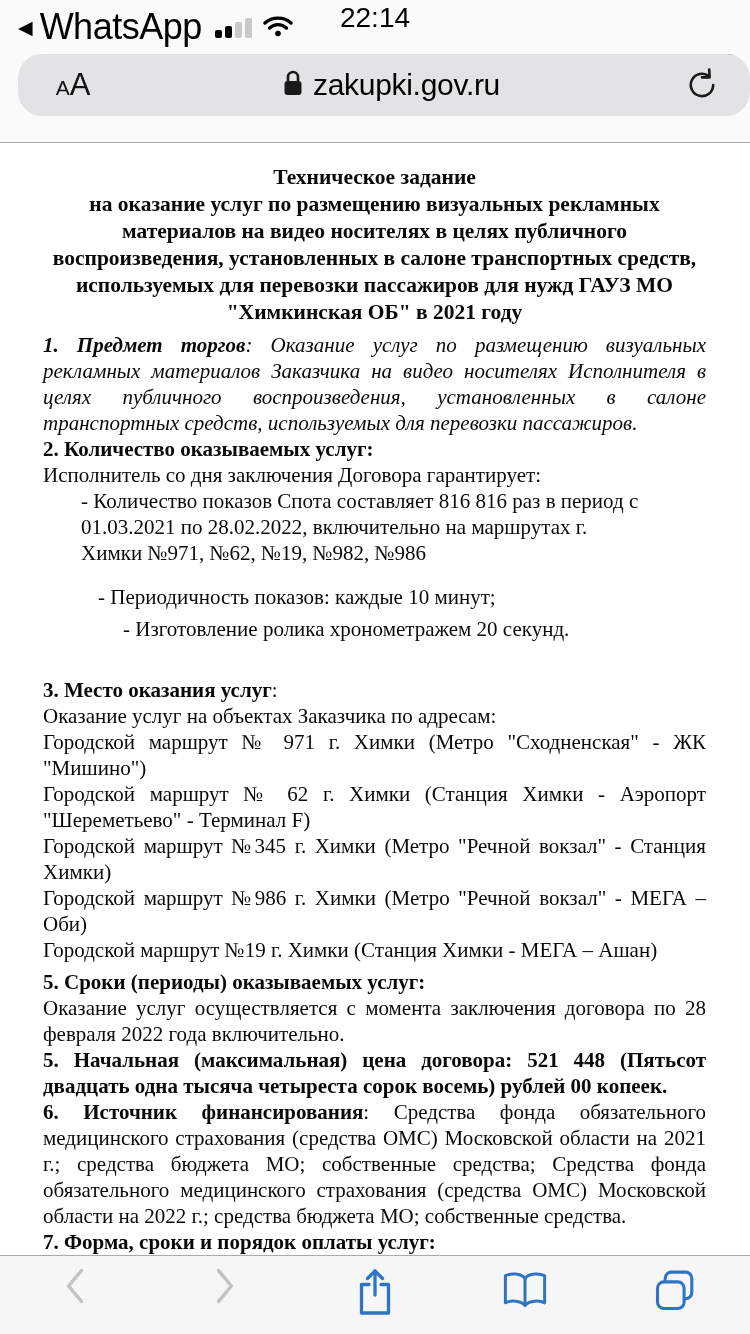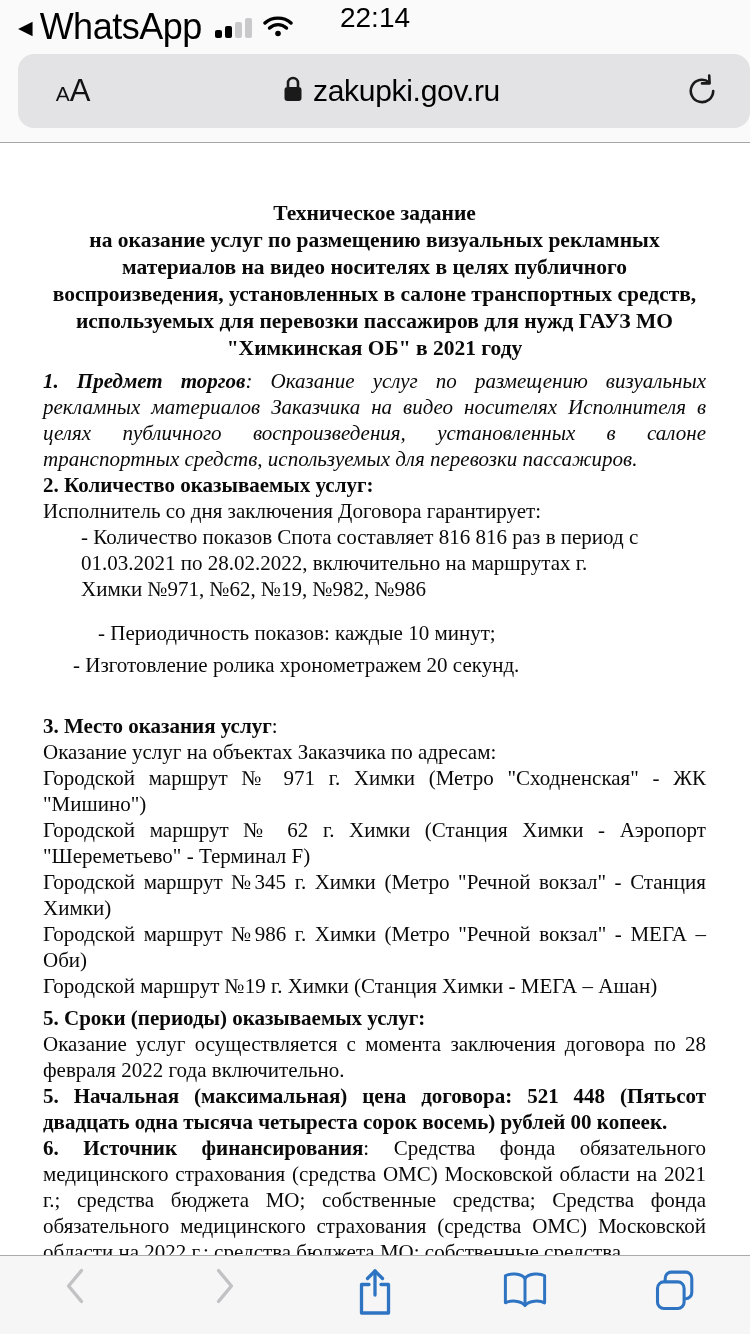--- a/index.html
+++ b/index.html
@@ -23,32 +23,32 @@
     font-size:28px; font-weight:normal; color:#000; }
   .sb-right { position:absolute; right:14px; top:2px; display:flex; align-items:center; gap:8px;margin-top:48px; }
   .batt-pct { font-size:26px; color:#000; }
   .battery { position:relative; width:46px; height:23px; border:2px solid #8b8b8d;
     border-radius:7px; padding:2px; }
   .battery .fill { height:100%; background:#000; border-radius:3px; }
   .battery .nub { position:absolute; right:-6px; top:6px; width:4px; height:9px;
     background:#8b8b8d; border-radius:0 3px 3px 0; }
 
   
-  .url-row { position:absolute; top:54px; left:18px; right:0; height:74px;
-    background:#e3e3e5; border-radius:16px; display:flex; align-items:center; }
+  .url-row { position:absolute; top:54px; left:18px; right:0; height:62px;
+    background:#e3e3e5; border-radius:24px; display:flex; align-items:center; }
   .aa-btn { width:110px; text-align:center; color:#111; cursor:default; }
   .aa-btn .a1 { font-size:21px; } .aa-btn .a2 { font-size:31px; }
   .url-center { flex:1; display:flex; align-items:center; justify-content:center; gap:9px; }
   .url-text { font-size:30px; color:#000000; letter-spacing:-0.3px; }
   .reload-btn { width:96px; display:flex; justify-content:center; }
 
   
   .content { position:absolute; top:144px; left:0; right:0; bottom:0;
     background:#fff; z-index:1; overflow:hidden;
-    padding:56px 44px 0 43px;
+    padding:20px 44px 0 43px;
     font-family:"Liberation Serif", serif; font-size:21px; color:#090909; }
   .doc-title { text-align:center; font-weight:bold; line-height:27px; font-size:21.5px; }
   .para { line-height:26px; text-align:left; }
   .para.justify { text-align:justify; text-justify:inter-word; }
   .para .bold { font-weight:bold; }
 
   
   .toolbar { position:absolute; left:0; right:0; bottom:0; height:79px;
     background:#f6f6f7; border-top:1px solid #ababab; z-index:4;
     display:flex; align-items:flex-start; }
@@ -121,21 +121,21 @@
     <div>
         <div class="para justify" style="margin-top: 6px; font-style: italic;"><span class="bold">1. Предмет торгов</span><span>: Оказание услуг по размещению визуальных рекламных материалов Заказчика на видео носителях Исполнителя в целях публичного воспроизведения, установленных в салоне транспортных средств, используемых для перевозки пассажиров.</span></div>
         <div class="para"><span class="bold">2. Количество оказываемых услуг:</span></div>
         <div class="para"><span>Исполнитель со дня заключения Договора гарантирует:</span></div>
         <div class="para" style="margin-left: 38px;">
           <div>- Количество показов Спота составляет 816 816  раз в период с</div>
           <div>01.03.2021 по 28.02.2022, включительно на маршрутах г.</div>
           <div>Химки №971, №62, №19, №982, №986</div>
         </div>
         <div class="para" style="margin-top: 18px; margin-left: 55px;"><span>- Периодичность показов: каждые 10 минут;</span></div>
-        <div class="para" style="margin-top: 6px; margin-left: 30px;"><span>- Изготовление ролика хронометражем 20 секунд.</span></div>
+        <div class="para" style="margin-top: 6px; margin-left: 80px;"><span>- Изготовление ролика хронометражем 20 секунд.</span></div>
         <div class="para" style="margin-top: 35px;"><span class="bold">3. Место оказания услуг</span><span>:</span></div>
         <div class="para"><span>Оказание услуг на объектах Заказчика по адресам:</span></div>
         <div class="para justify"><span>Городской маршрут № 971 г. Химки (Метро "Сходненская" - ЖК "Мишино")</span></div>
         <div class="para justify"><span>Городской маршрут № 62 г. Химки (Станция Химки - Аэропорт "Шереметьево" - Терминал F)</span></div>
         <div class="para justify"><span>Городской маршрут №345 г. Химки (Метро "Речной вокзал" - Станция Химки)</span></div>
         <div class="para justify"><span>Городской маршрут №986 г. Химки (Метро "Речной вокзал" - МЕГА – Оби)</span></div>
         <div class="para"><span>Городской маршрут №19 г. Химки (Станция Химки - МЕГА – Ашан)</span></div>
         <div class="para" style="margin-top: 6px;"><span class="bold">5. Сроки (периоды) оказываемых услуг:</span></div>
         <div class="para justify"><span>Оказание услуг осуществляется с момента заключения договора по 28 февраля 2022 года включительно.</span></div>
         <div class="para justify"><span class="bold">5. Начальная (максимальная) цена договора: 521 448 (Пятьсот двадцать одна тысяча четыреста сорок восемь) рублей 00 копеек.</span></div>

